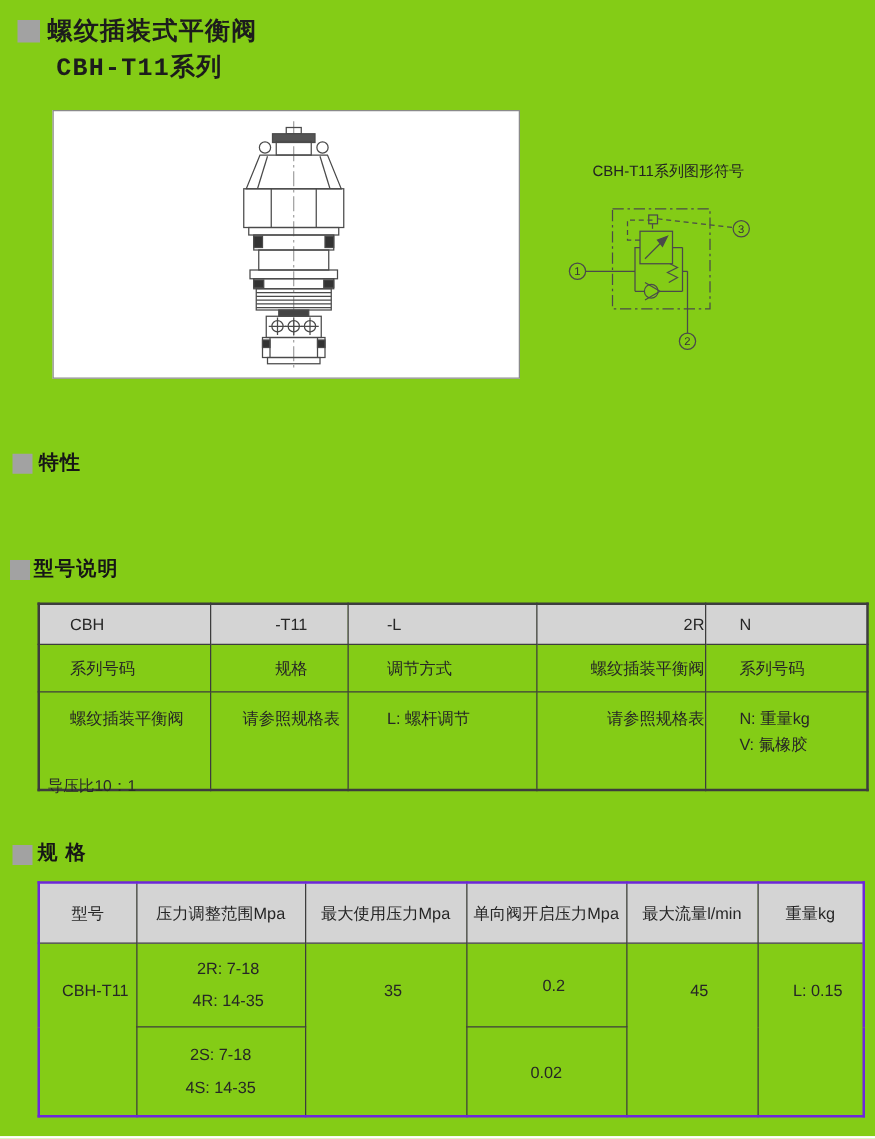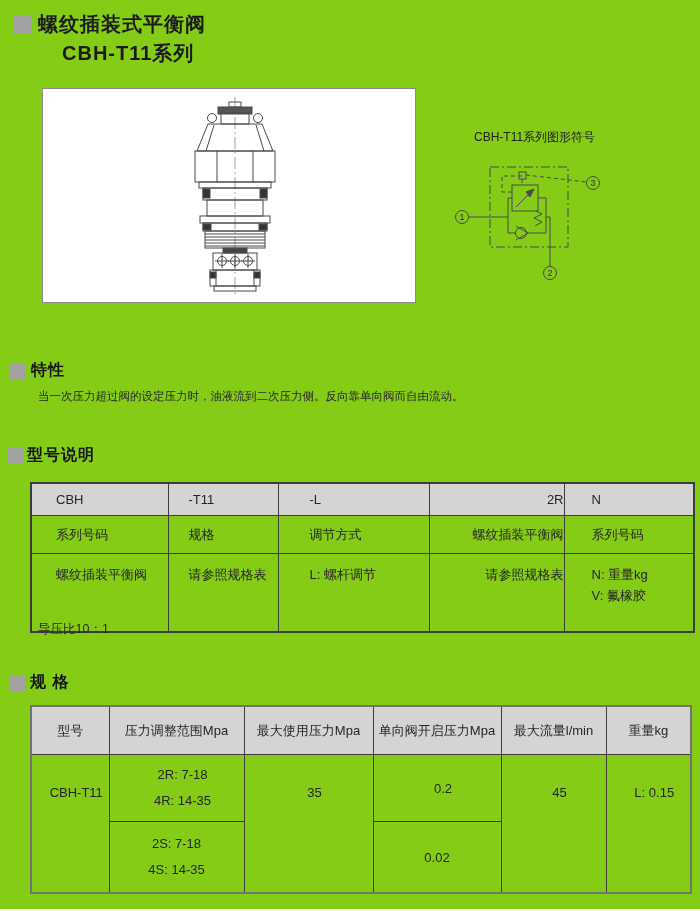--- a/index.html
+++ b/index.html
@@ -19,43 +19,43 @@
 
   table { border-collapse:collapse; table-layout:fixed; font-size:13px; color:#262626; }
   th { font-weight:normal; }
 
   .t1 { position:absolute; left:30px; top:482px; width:663px; border:2px solid #3d3d3d; }
   .t1 th, .t1 td { border:1px solid #3d3d3d; padding:0;margin-left:45px; }
   .t1 tr.hdr th { background:#d4d4d4; height:31px; }
   .t1 tr.mid td { height:37px; }
   .t1 tr.det td { height:67px; vertical-align:top; padding-top:10px; line-height:21px; }
   .t1 .c1 { text-align:left; padding-left:24px; }
-  .t1 .c2 { text-align:left; padding-left:20px; }
+  .t1 .c2 { text-align:center; padding-left:20px; }
   .t1 .c3 { text-align:left; padding-left:31px; }
   .t1 .c4 { text-align:right; }
   .t1 .c5 { text-align:left; padding-left:27px; }
 
-  .t2 { position:absolute; left:30px; top:705px; width:660px; border:2px solid #737373; }
+  .t2 { position:absolute; left:30px; top:705px; width:660px; border:2px solid #6d28d9; }
   .t2 th, .t2 td { border:1px solid #3d3d3d; padding:0; text-align:center; vertical-align:middle; }
   .t2 tr.hdr th { background:#d4d4d4; height:47px; }
   .t2 tr.ra td { height:66px;padding-left:12px; }
   .t2 tr.rb td { height:70px; }
   .t2 .merged { vertical-align:top; padding-top:30px; }
   .t2 .range { line-height:26px; }
 
   svg { display:block; }
 </style>
 </head>
 <body>
 
 <div class="page">
 
   <div class="sq" style="left:14px; top:16px; width:18px; height:18px;"></div>
   <div class="title-line" style="left:38px; top:11px;">螺纹插装式平衡阀</div>
-  <div class="title-line" style="left:62px; top:40px;">CBH-T11系列</div>
+  <div class="title-line" style="left:45px; top:40px;font-family:Liberation Mono, monospace;">CBH-T11系列</div>
 
   <div class="fig-box">
     <svg width="372" height="212" viewBox="0 0 372 212">
       <g stroke="#4a4a4a" stroke-width="1" fill="none">
         <line x1="192" y1="8" x2="192" y2="206" stroke="#8a8a8a" stroke-width="0.8" stroke-dasharray="12 3 2 3"></line>
         <rect x="186" y="13" width="12" height="5"></rect>
         <rect x="175" y="18" width="34" height="7" fill="#555"></rect>
         <circle cx="169" cy="29" r="4.5"></circle>
         <circle cx="215" cy="29" r="4.5"></circle>
         <rect x="178" y="24" width="28" height="11"></rect>
@@ -130,21 +130,20 @@
     </g>
     <g font-size="9" fill="#333" text-anchor="middle" font-family="Liberation Sans, DejaVu Sans, sans-serif">
       <text x="12" y="72">1</text>
       <text x="100" y="128">2</text>
       <text x="143" y="38">3</text>
     </g>
   </svg>
 
   <div class="sq" style="left:10px; top:363px; width:16px; height:16px;"></div>
   <div class="sec-head" style="left:31px; top:360px;">特性</div>
-  <div class="feat-body">当一次压力超过阀的设定压力时，油液流到二次压力侧。反向靠单向阀而自由流动。</div>
 
   <div class="sq" style="left:8px; top:448px; width:16px; height:16px;"></div>
   <div class="sec-head" style="left:27px; top:445px;">型号说明</div>
 
   <table class="t1">
     <colgroup>
       <col style="width:137px">
         <col style="width:110px">
         <col style="width:151px">
         <col style="width:135px">

